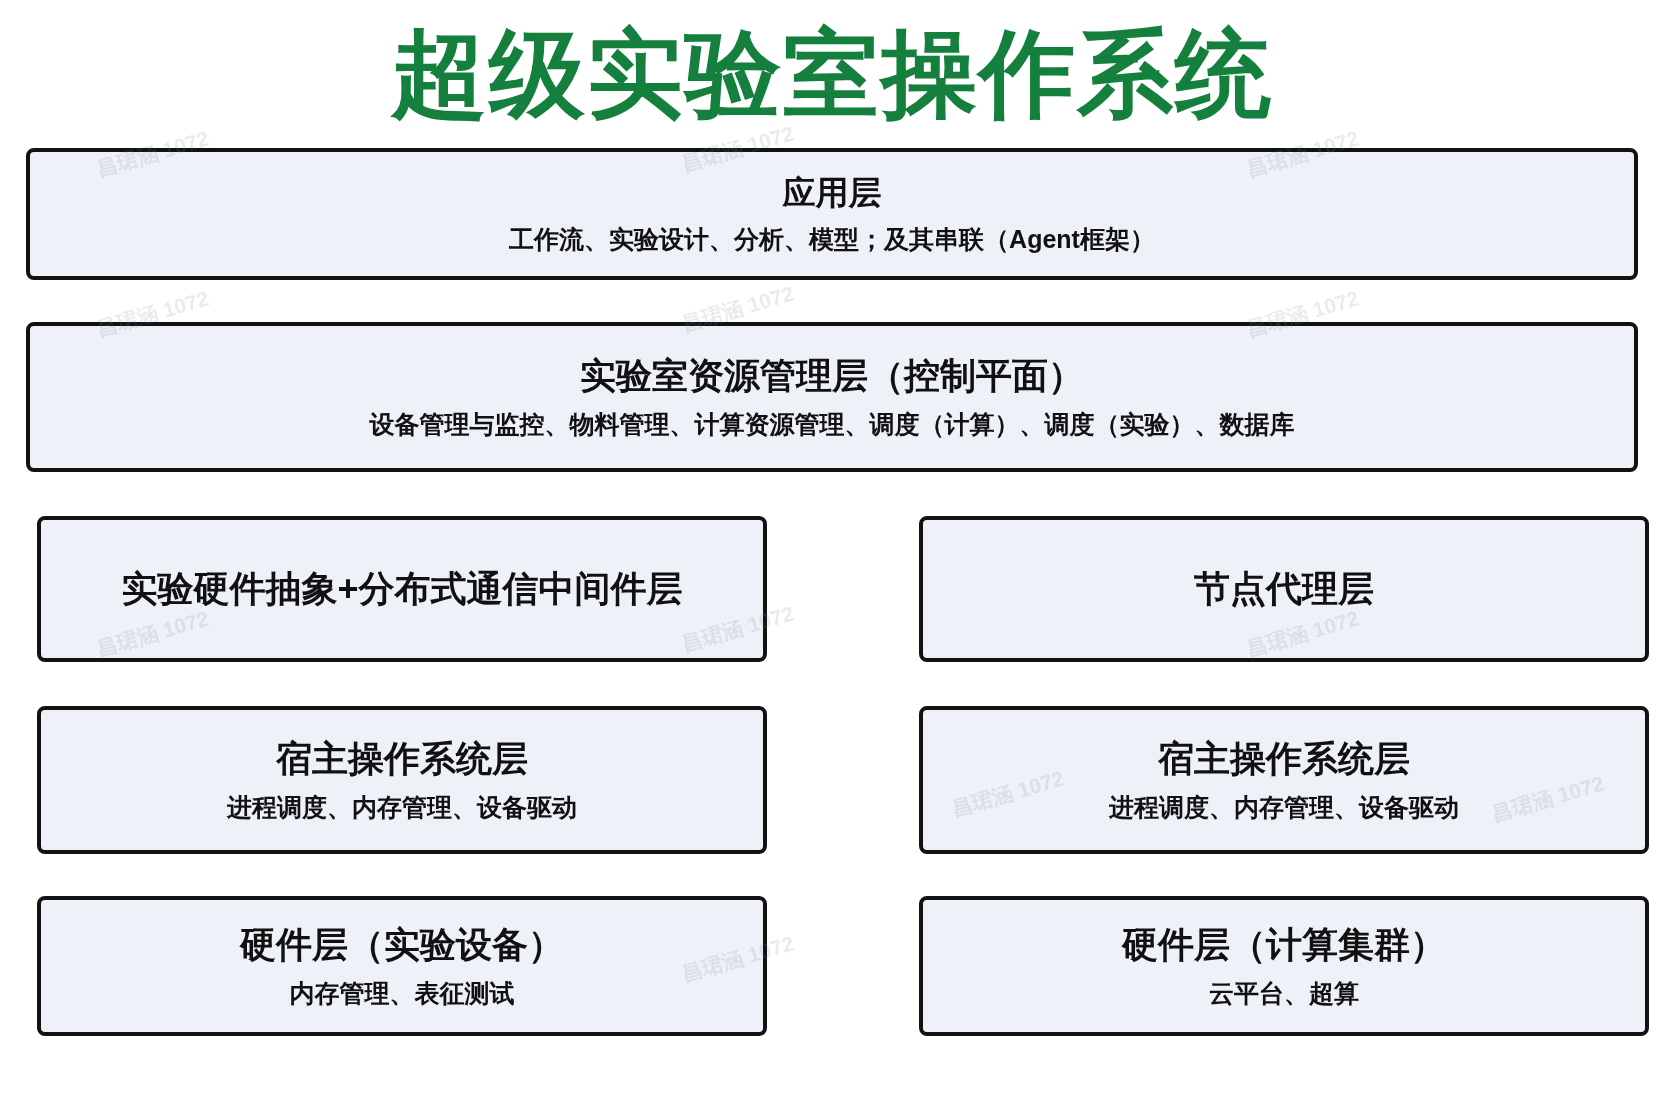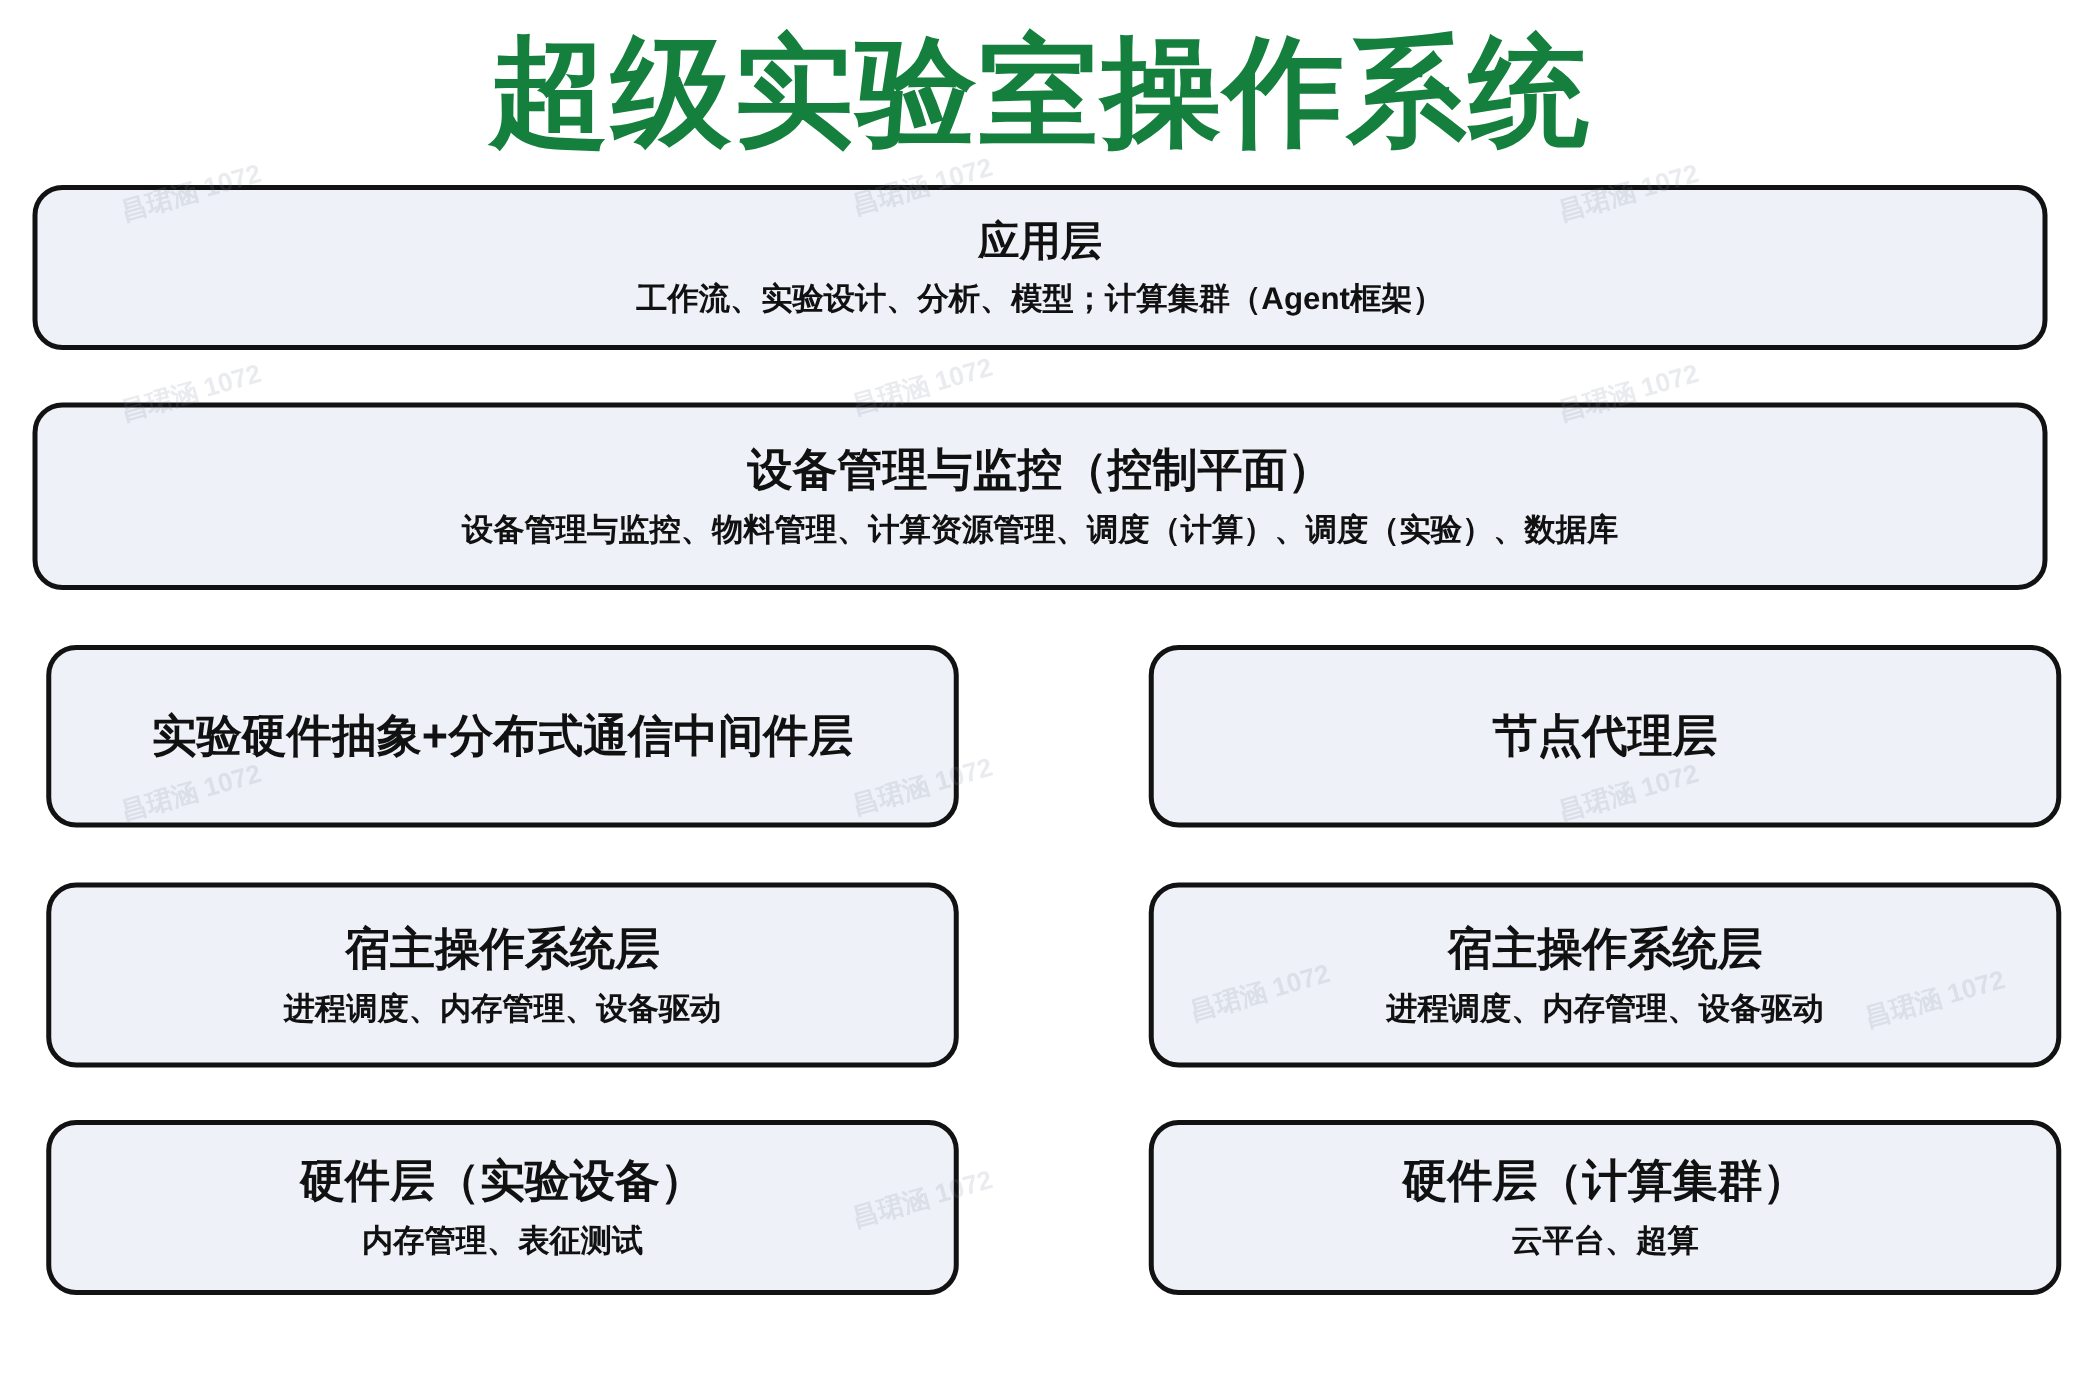--- a/index.html
+++ b/index.html
@@ -27,21 +27,21 @@
     font-size: 96px;
     font-weight: 700;
     letter-spacing: 2px;
     line-height: 1.25;
     margin: 4px 0 14px 0;
     color: #15803d;
     white-space: nowrap;
   }
   .box {
     border: 4px solid #121212;
-    border-radius: 24px;
+    border-radius: 8px;
     background: #eef1f8;
     box-sizing: border-box;
     display: flex;
     flex-direction: column;
     align-items: center;
     justify-content: center;
     text-align: center;
   }
   .box .hd {
     font-size: 33px;
@@ -91,25 +91,25 @@
 </style>
 </head>
 <body>
 
 <div class="page">
 
   <div class="title">超级实验室操作系统</div>
 
   <div class="box full h-app">
     <div class="hd">应用层</div>
-    <div class="sub">工作流、实验设计、分析、模型；计算集群（Agent框架）</div>
+    <div class="sub">工作流、实验设计、分析、模型；及其串联（Agent框架）</div>
   </div>
 
   <div class="box full h-res big-hd">
-    <div class="hd">设备管理与监控（控制平面）</div>
+    <div class="hd">实验室资源管理层（控制平面）</div>
     <div class="sub">设备管理与监控、物料管理、计算资源管理、调度（计算）、调度（实验）、数据库</div>
   </div>
 
   <div class="row">
     <div class="box col-box h-mid mid-single">
       <div class="hd">实验硬件抽象+分布式通信中间件层</div>
     </div>
     <div class="box col-box h-mid mid-single">
       <div class="hd">节点代理层</div>
     </div>

